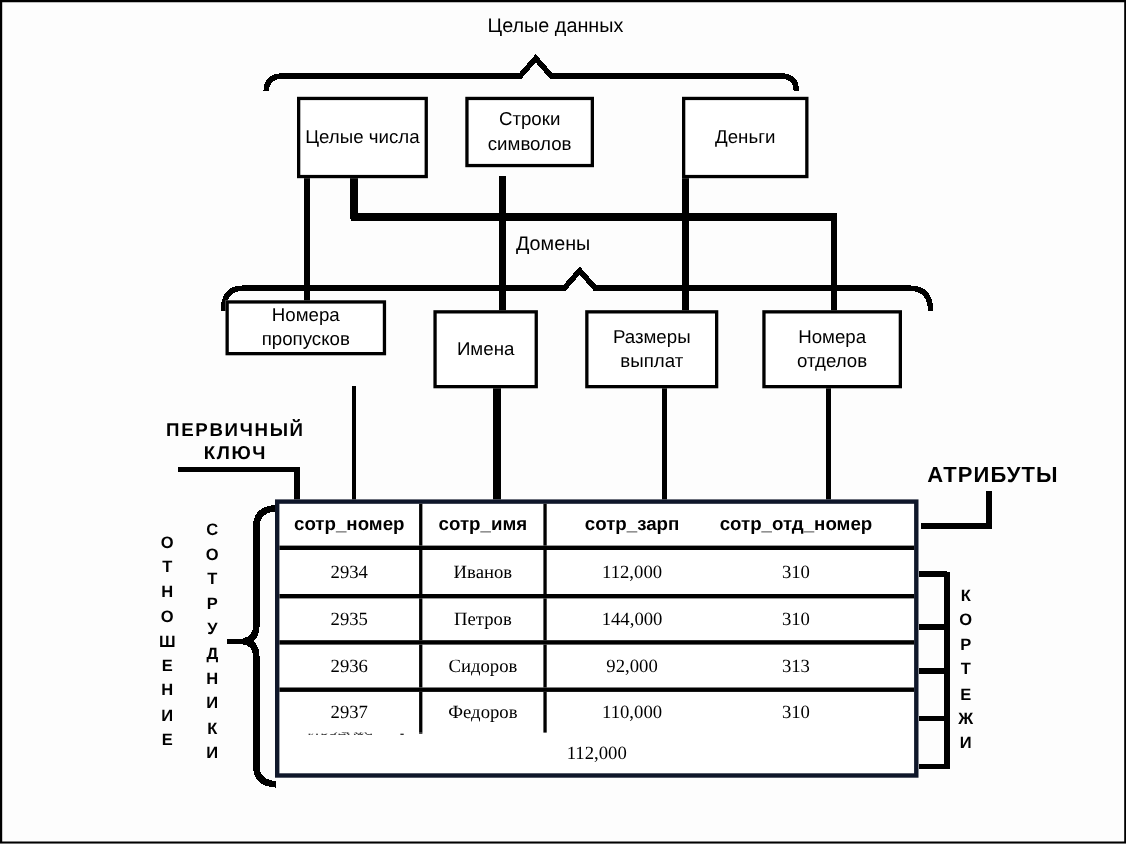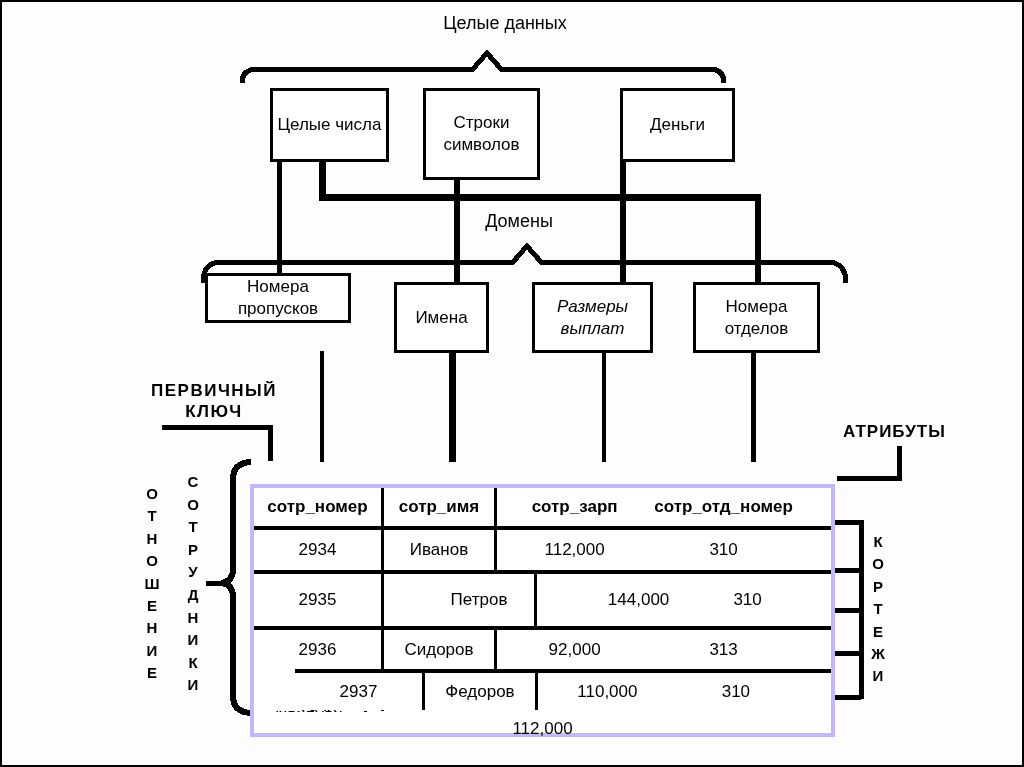--- a/index.html
+++ b/index.html
@@ -12,64 +12,64 @@
   }
   svg.wires { position:absolute; left:0; top:0; width:1024px; height:767px;
     stroke:#000; fill:none; shape-rendering:crispEdges; }
   .box {
     position:absolute; box-sizing:border-box;
     border:3px solid #000; background:#fff;
     display:flex; align-items:center; justify-content:center;
     text-align:center; font-size:17px; line-height:22px; padding:1px 3px;
   }
   #b-int   { left:242px; top:88px;  width:119px; height:74px;margin-left:28px; }
-  #b-str   { left:423px; top:88px;  width:117px; height:92px; }
+  #b-str   { left:423px; top:88px;  width:117px; height:64px; }
   #b-money { left:607px; top:88px;  width:115px; height:74px;margin-left:13px; }
   #d-pass  { left:205px; top:273px; width:146px; height:50px; }
   #d-names { left:394px; top:282px; width:95px;  height:71px; }
-  #d-pay   { left:532px; top:282px; width:121px; height:71px;font-style:italic; }
+  #d-pay   { left:532px; top:282px; width:121px; height:71px; }
   #d-dept  { left:693px; top:282px; width:127px; height:71px; }
 
   .lbl { position:absolute; font-size:18px; line-height:20px; }
   #title         { left:420px; top:13px;  width:170px; text-align:center; }
-  #domains-title { left:469px; top:211px; width:100px; text-align:center; }
+  #domains-title { left:469px; top:211px; width:100px; text-align:left; }
   #pk-label {
     left:144px; top:380px; width:140px; text-align:center;
     font-weight:bold; font-size:17px; line-height:21px; letter-spacing:1.5px;
   }
-  #attr-label { left:843px; top:422px; font-weight:bold; font-size:17px; letter-spacing:1px; }
+  #attr-label { left:843px; top:422px; font-weight:bold; font-size:20px; letter-spacing:1px; }
 
   .vtext {
     position:absolute; font-weight:bold; font-size:15px;
     white-space:pre; text-align:center;
   }
   #rel-label { left:142px; top:483px; width:20px; line-height:22.4px; }
   #rel-name  { left:183px; top:471px; width:20px; line-height:22.6px; }
   #tuples-label { left:867px; top:531px; width:22px; line-height:22.4px; }
 
   
   #rel-table {
-    position:absolute; left:250px; top:484px; width:585px; height:253px;
-    box-sizing:border-box; border:4px solid #c4b5fd; background:#fff;
+    position:absolute; left:250px; top:454px; width:585px; height:253px;
+    box-sizing:border-box; border:4px solid #0f172a; background:#fff;
     display:flex; flex-direction:column; font-size:17px;
   }
   .trow { display:flex; box-sizing:border-box; align-items:stretch; }
   .trow .cell {
     box-sizing:border-box; display:flex; align-items:center;
     justify-content:center; overflow:hidden;
   }
   .c1 { width:130px; border-right:3px solid #000; }
   .c2 { width:113px; border-right:3px solid #000; }
   .c3 { flex:1; padding:18px; }
   .c3 .s1 { width:40%; display:flex; align-items:center; justify-content:center; }
   .c3 .s2 { width:60%; display:flex; align-items:center; justify-content:center; }
   .thead { height:38px; font-weight:bold; }
-  .r  { border-top:4px solid #000; }
-  .r1 { height:44px; } .r2 { height:56px;gap:40px; } .r3 { height:43px; }
-  .r4 { height:41px;margin-left:41px; } .r5 { height:37px; border-top:none;flex-direction:column; }
+  .r  { border-top:4px solid #000;font-family:Liberation Serif, serif; }
+  .r1 { height:44px; } .r2 { height:42px; } .r3 { height:43px; }
+  .r4 { height:41px; } .r5 { height:37px; border-top:none;flex-direction:column; }
 </style>
 </head>
 <body>
 
 <div class="canvas">
 
   <svg class="wires" viewBox="0 0 1024 767">
 
     <path d="M242,83 Q242,69 258,69 H473 L487,53 L501,69 H709 Q724,69 724,83" stroke-width="5"></path>
 

